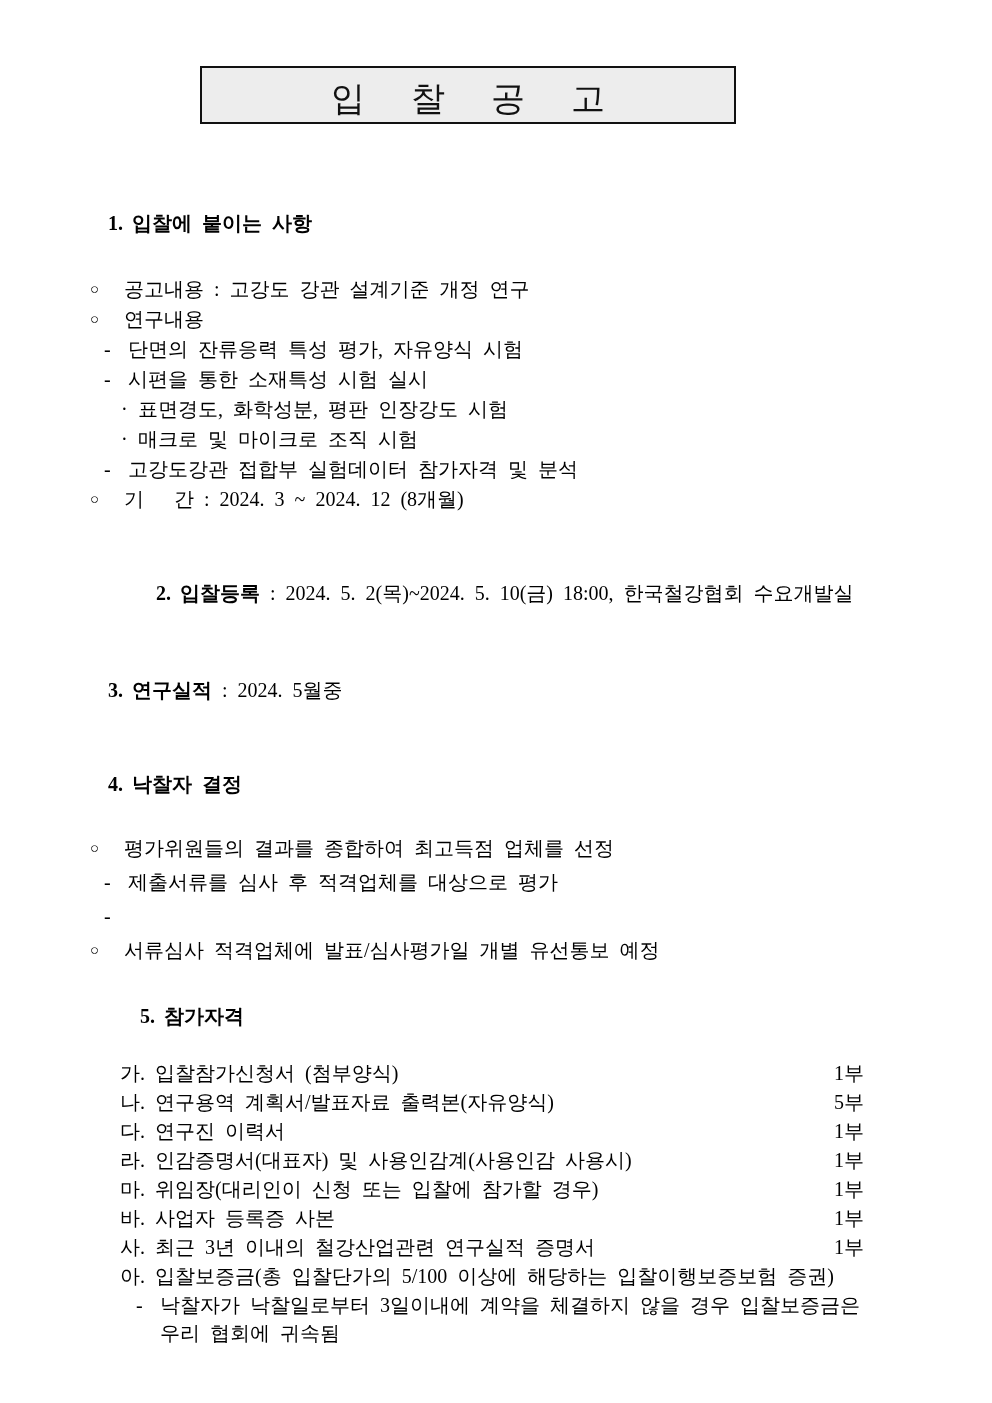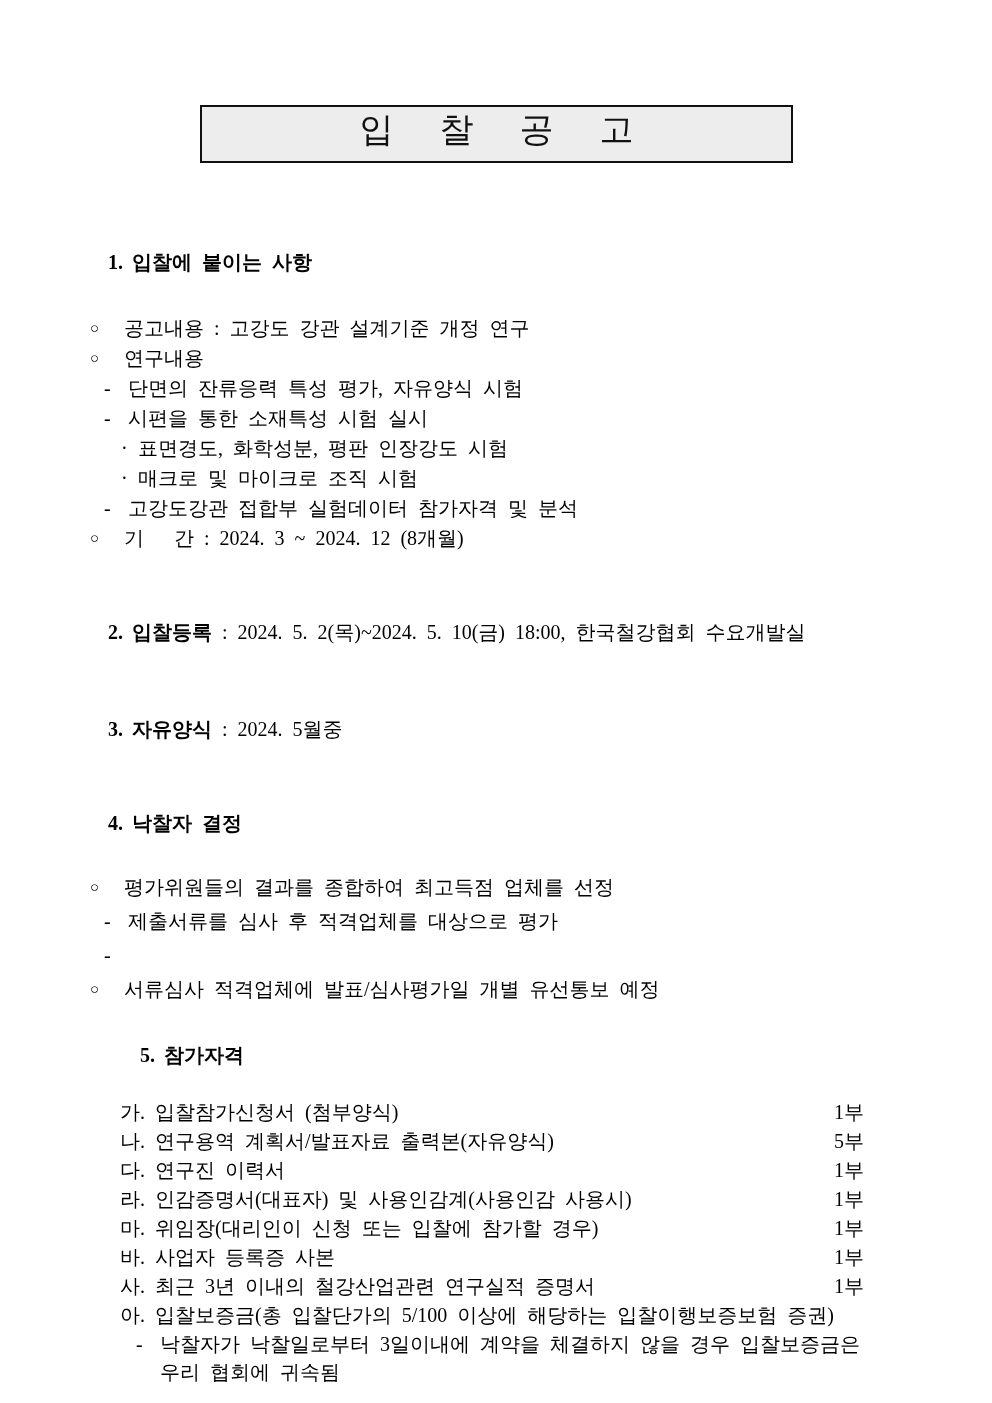--- a/index.html
+++ b/index.html
@@ -7,25 +7,25 @@
     position:relative;
     width:992px; height:1403px;
     background:#ffffff;
     color:#000;
     font-family:"Liberation Serif","DejaVu Serif",serif;
     font-size:20px;
     overflow:hidden;
   }
   .title-box {
     box-sizing:border-box;
-    margin:105px 0 0 200px;
-    width:593px; height:58px;
+    margin:66px 0 0 200px;
+    width:536px; height:58px;
     border:2px solid #111;
     background:#ededed;
-    display:flex; align-items:flex-start; justify-content:center;
+    display:flex; align-items:flex-end; justify-content:center;
   }
   .title-text {
     font-size:34px;
     letter-spacing:46px;
     margin-right:-46px;
     white-space:pre;
     color:#111;
   }
   .sec-heading {
     margin-left:78px;
@@ -45,21 +45,21 @@
   .lv-dash  { padding-left:104px; }
   .lv-dash .bullet { width:24px; }
   .lv-dot   { padding-left:121px; }
   .lv-dot .bullet { width:17px; }
 
   .small { font-size:20px; }
 
   .sec1 { margin-top:60px; }
   .sec1 .items { margin-top:12px; }
 
-  .sec2 { margin-top:40px; }
+  .sec2 { margin-top:40px;padding-left:48px; }
   .sec3 { margin-top:19px; }
   .sec4 { margin-top:16px; }
   .sec4 .items { margin-top:8px; }
   .sec4 .item { line-height:34px; }
 
   .sec5 { margin-top:10px;margin-left:32px; }
   .rows { margin-top:4px; }
   .row {
     display:flex;
     margin-left:88px;
@@ -127,21 +127,21 @@
   </div>
 
   <div class="sec2">
     <div class="sec-heading">
       <span class="num">2.</span><span class="htext">입찰등록</span><span class="plain"> : 2024. 5. 2(목)~2024. 5. 10(금) 18:00, 한국철강협회 수요개발실</span>
     </div>
   </div>
 
   <div class="sec3">
     <div class="sec-heading">
-      <span class="num">3.</span><span class="htext">자유양식</span><span class="plain"> : 2024. 5월중</span>
+      <span class="num">3.</span><span class="htext">연구실적</span><span class="plain"> : 2024. 5월중</span>
     </div>
   </div>
 
   <div class="sec4">
     <div class="sec-heading">
       <span class="num">4.</span><span class="htext">낙찰자 결정</span>
     </div>
     <div class="items">
       <div class="item lv-circle">
           <span class="bullet">○</span>

